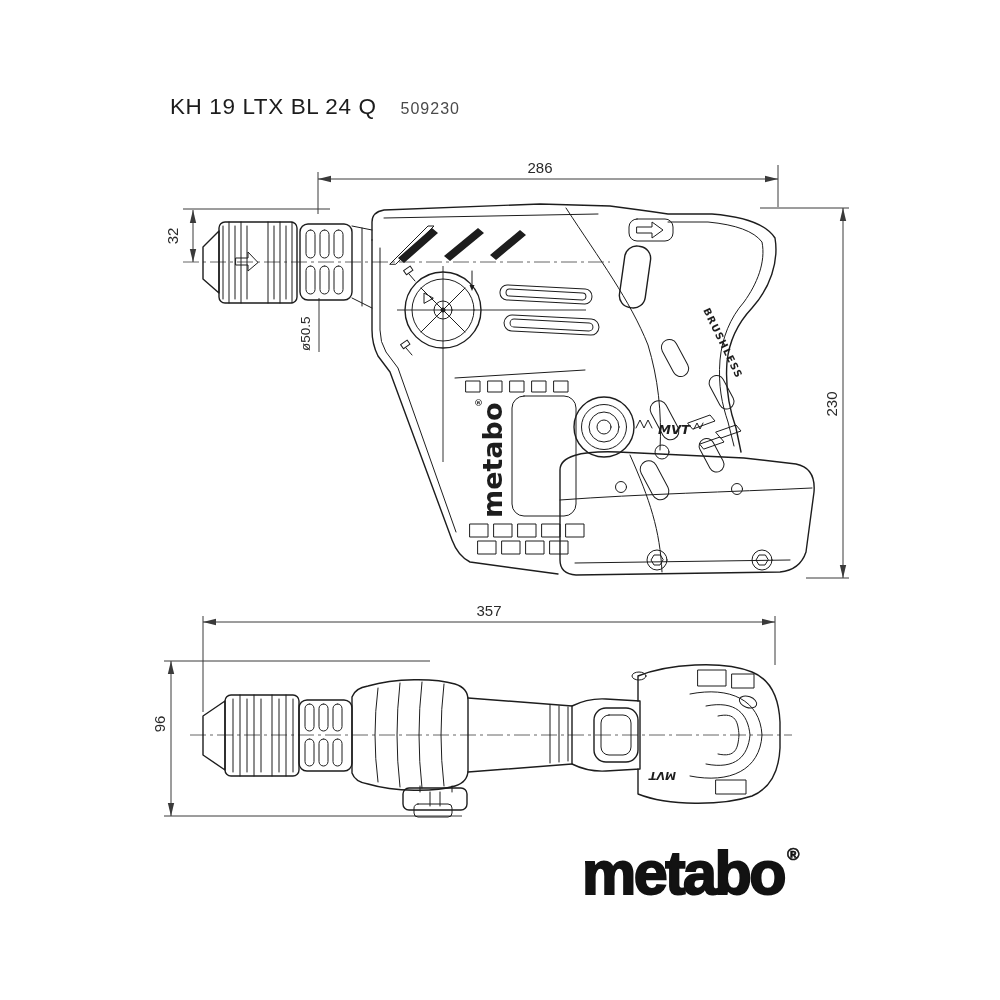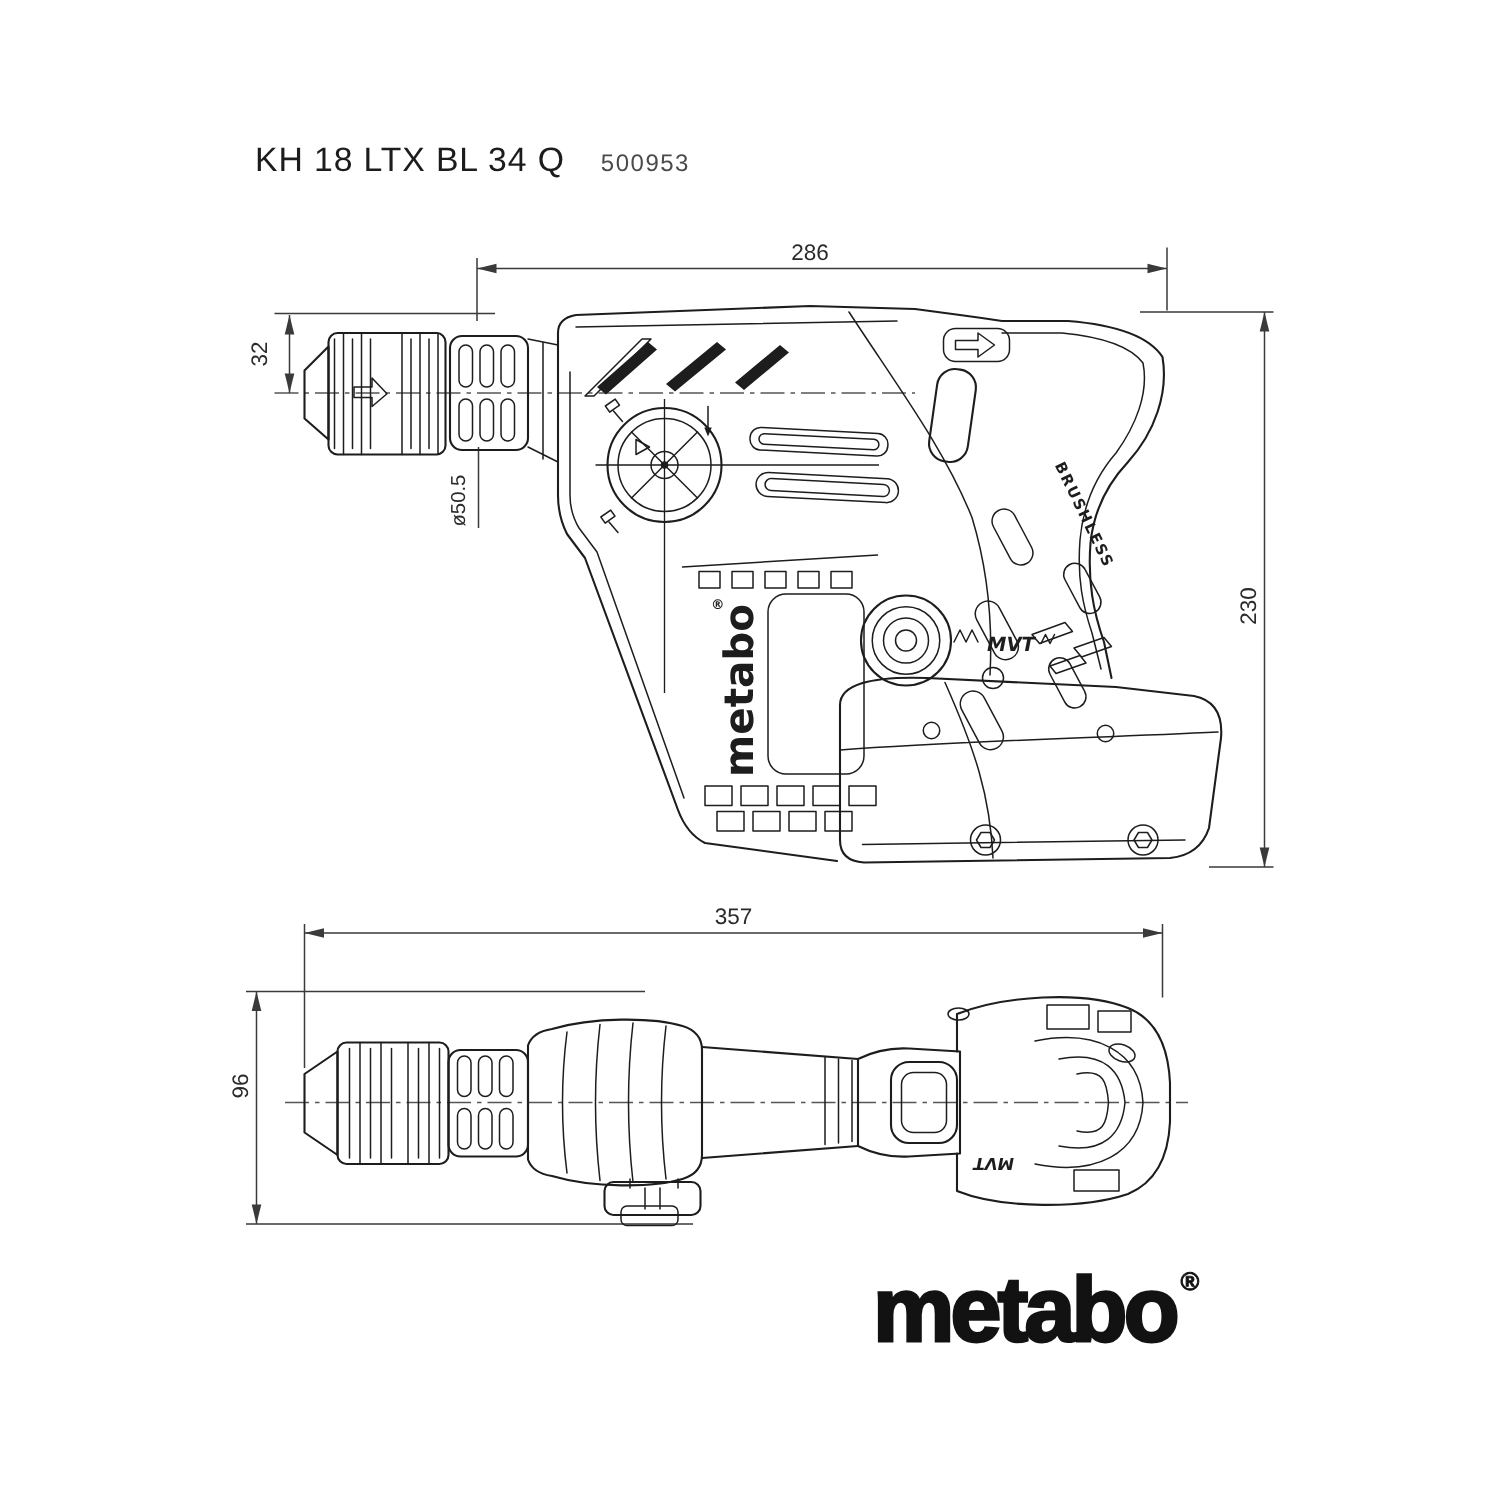--- a/index.html
+++ b/index.html
@@ -35,22 +35,22 @@
     font-size:17px; letter-spacing:0; -webkit-text-stroke:0.6px #121212;
     position:relative; top:-34px; margin-left:3px;
   }
 </style>
 </head>
 <body>
 
 <div class="canvas">
 
   <div class="title-row">
-    <span class="model">KH 18 LTX BL 34 Q</span>
-    <span class="article">500953</span>
+    <span class="model">KH 19 LTX BL 24 Q</span>
+    <span class="article">509230</span>
   </div>
 
   <svg class="drawing" width="1000" height="1000" viewBox="0 0 1000 1000">
 
     <g>
 
       <path class="cl" d="M183,262 L610,262"></path>
 
       <g>
         <path class="dim" d="M318,172 L318,214 M778,165 L778,207 M318,179 L778,179"></path>

